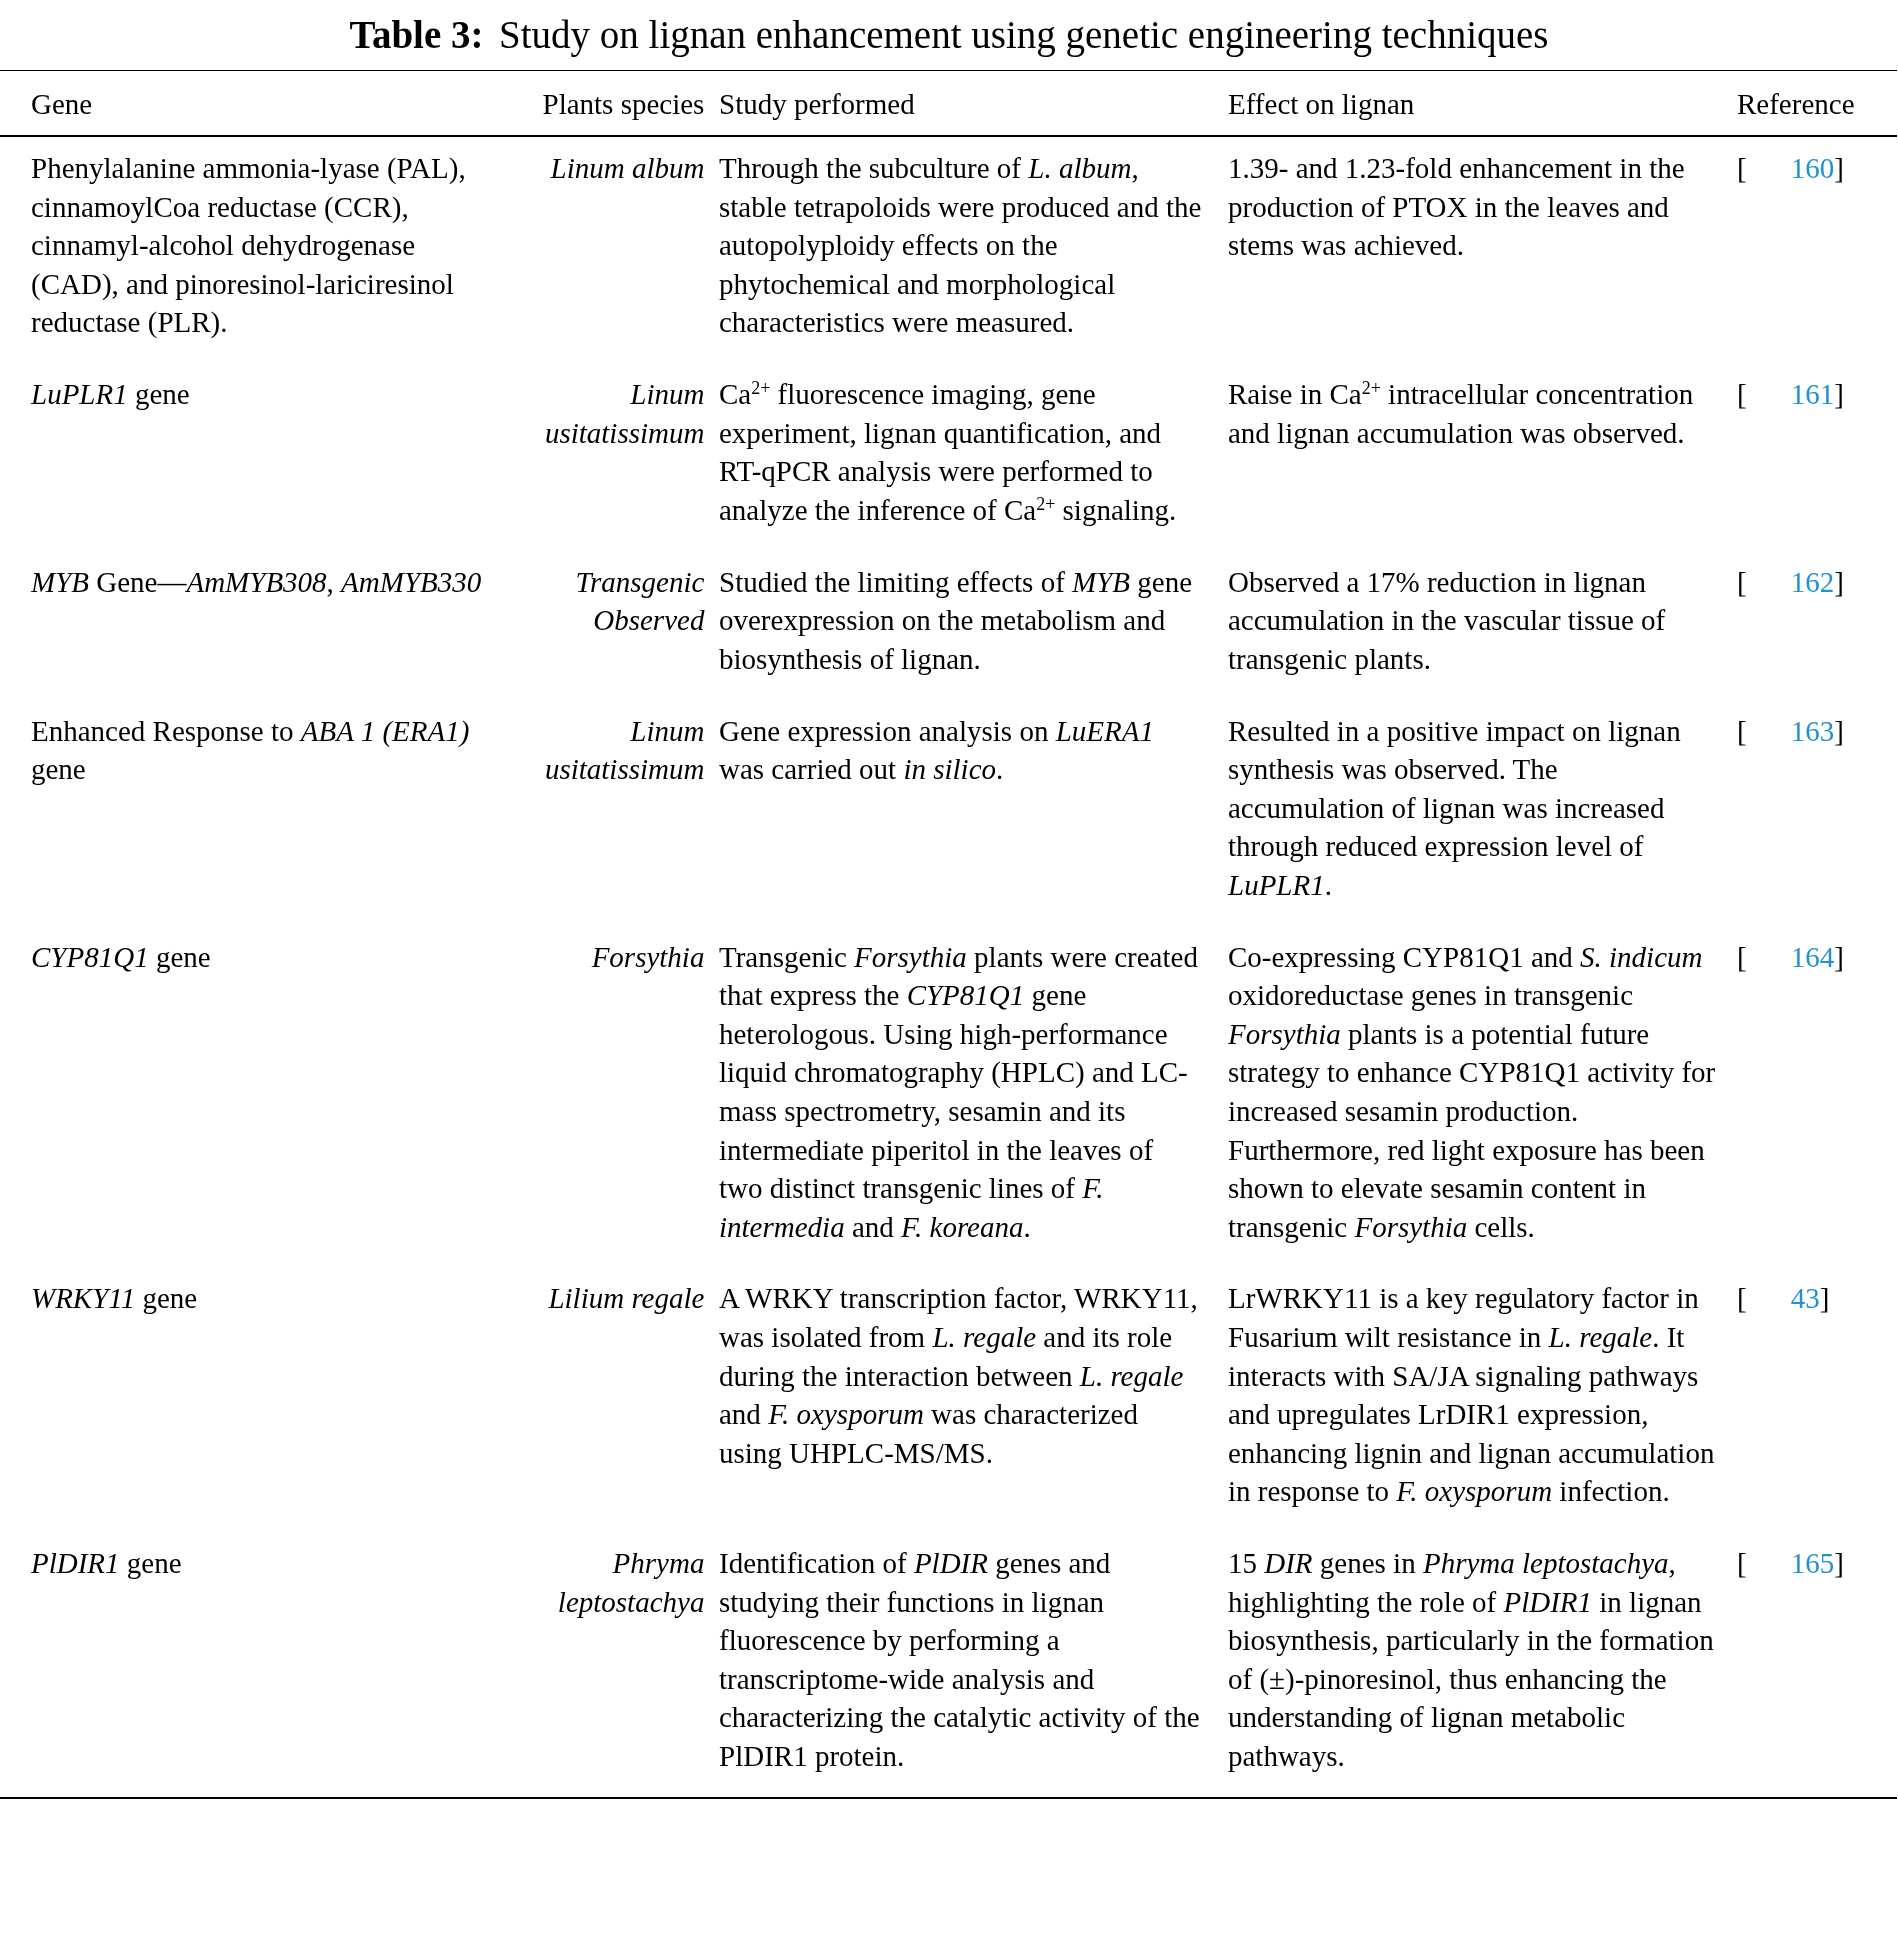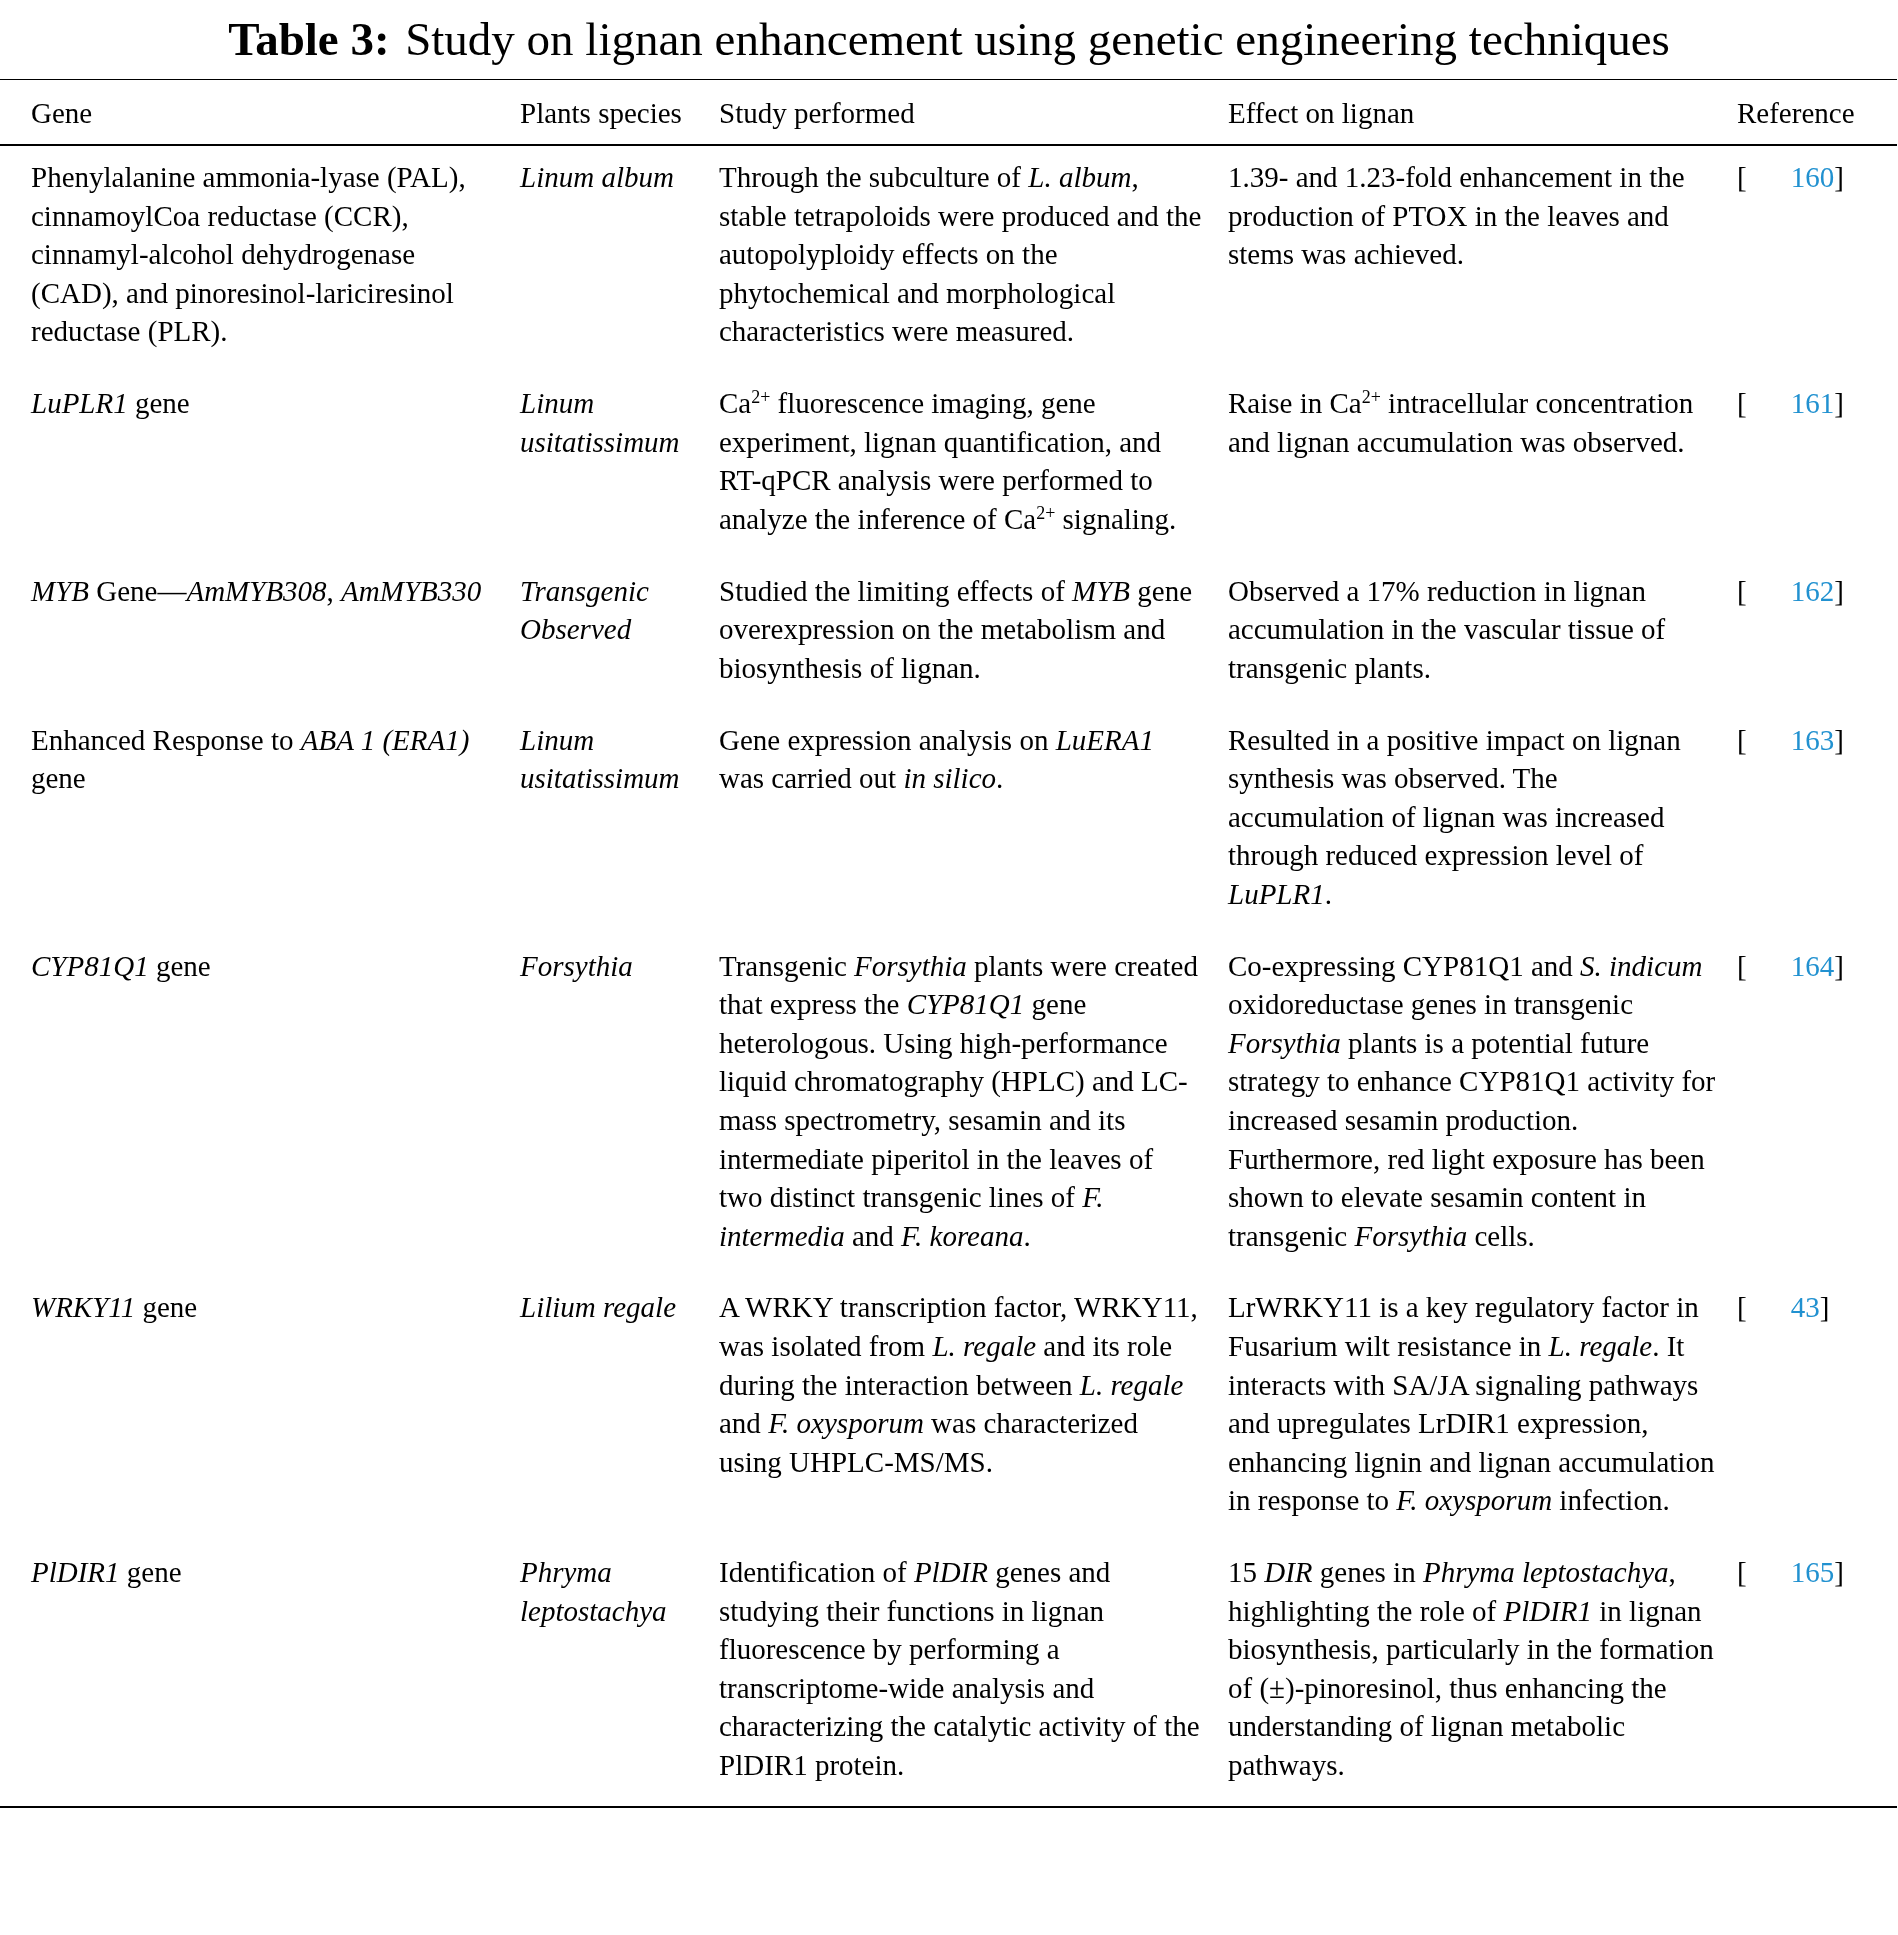--- a/index.html
+++ b/index.html
@@ -7,21 +7,21 @@
     padding: 0;
     background: #ffffff;
     color: #000000;
   }
   body {
     width: 1898px;
     font-family: "Liberation Serif", "DejaVu Serif", serif;
   }
   .title {
     text-align: center;
-    font-size: 47px;
+    font-size: 39px;
     padding: 11.6px 0 13.6px 0;
   }
   .title .label { font-weight: bold; }
   .title .text { margin-left: 15.5px; }
 
   table.lignan-table {
     width: 1652px;
     border-collapse: collapse;
     table-layout: fixed;
     border-top: 1.9px solid #000;
@@ -37,21 +37,21 @@
     padding-bottom: 11.6px;
     border-bottom: 2.9px solid #000;
     font-size: 29px;
   }
   tbody td {
     vertical-align: top;
     padding-top: 12px;
     padding-bottom: 21.3px;
   }
   th:nth-child(1), td:nth-child(1) { padding-left: 31px; padding-right: 33px; }
-  th:nth-child(2), td:nth-child(2) { padding-right: 13.6px; }
+  th:nth-child(2), td:nth-child(2) { padding-right: 13.6px; text-align: right; }
   th:nth-child(3), td:nth-child(3) { padding-right: 25px; }
   th:nth-child(4), td:nth-child(4) { padding-right: 19.4px; }
   th:nth-child(5), td:nth-child(5) { padding-right: 5.8px; }
 
   sup {
     font-size: 0.62em;
     line-height: 0;
     vertical-align: baseline;
     position: relative;
     top: -0.55em;

